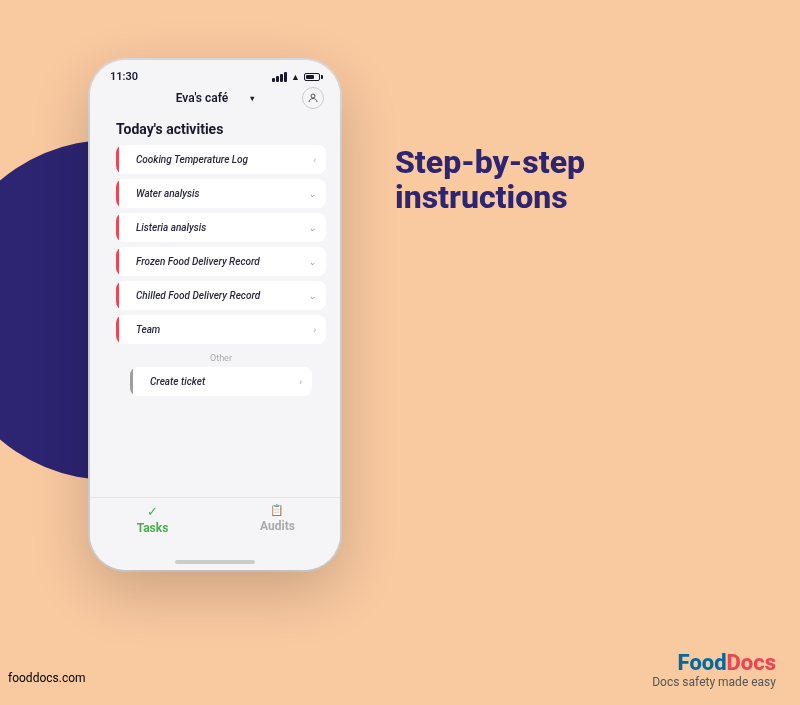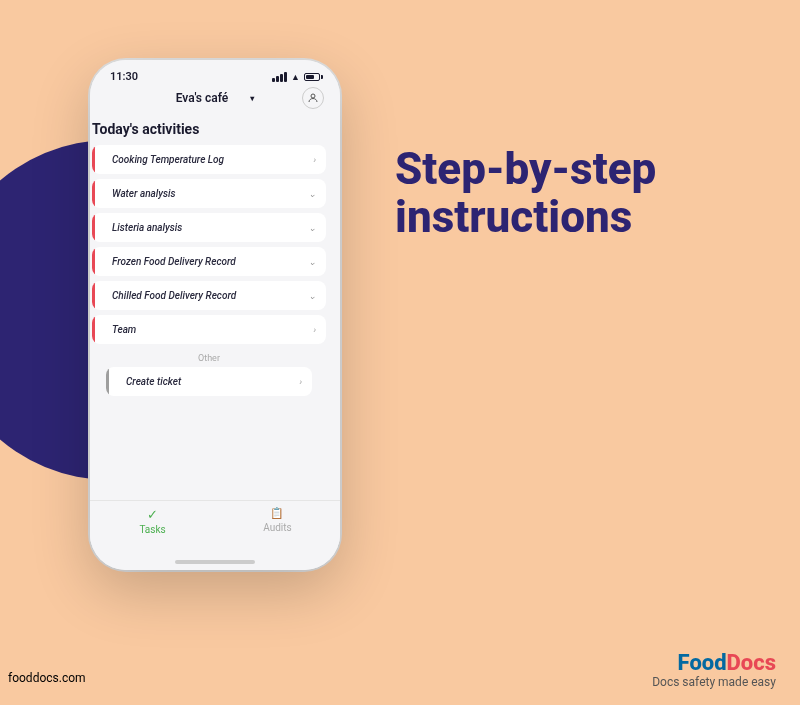--- a/index.html
+++ b/index.html
@@ -156,21 +156,21 @@
       border: 1.5px solid #ccc;
       display: flex;
       align-items: center;
       justify-content: center;
       font-size: 10px;
       color: #666;
     }
 
     
     .activities-section {
-      padding: 8px 14px 4px 2px;
+      padding: 8px 14px 4px 26px;
       flex: 1;
       overflow: hidden;
     }
 
     .section-title {
       font-size: 14px;
       font-weight: 700;
       color: #1a1a2e;
       margin-bottom: 8px;
     }
@@ -236,22 +236,23 @@
 
     .tab-item {
       flex: 1;
       display: flex;
       flex-direction: column;
       align-items: center;
       gap: 2px;
     }
 
     .tab-label {
-      font-size: 10px;
+      font-size: 12px;
       color: #aaa;
+      font-weight: bold;
     }
 
     .tab-label.active {
       color: #4CAF50;
     }
 
     
     .home-indicator {
       text-align: center;
       padding: 4px 0 2px 0;
@@ -268,21 +269,21 @@
 
     
     .right-content {
       position: absolute;
       left: 395px;
       top: 145px;
       width: 370px;
     }
 
     .headline {
-      font-size: 44px;
+      font-size: 32px;
       font-weight: 800;
       color: #2D2472;
       line-height: 1.1;
       margin-bottom: 20px;
     }
 
     .description {
       font-size: 17px;
       font-weight: 400;
       color: #444;

